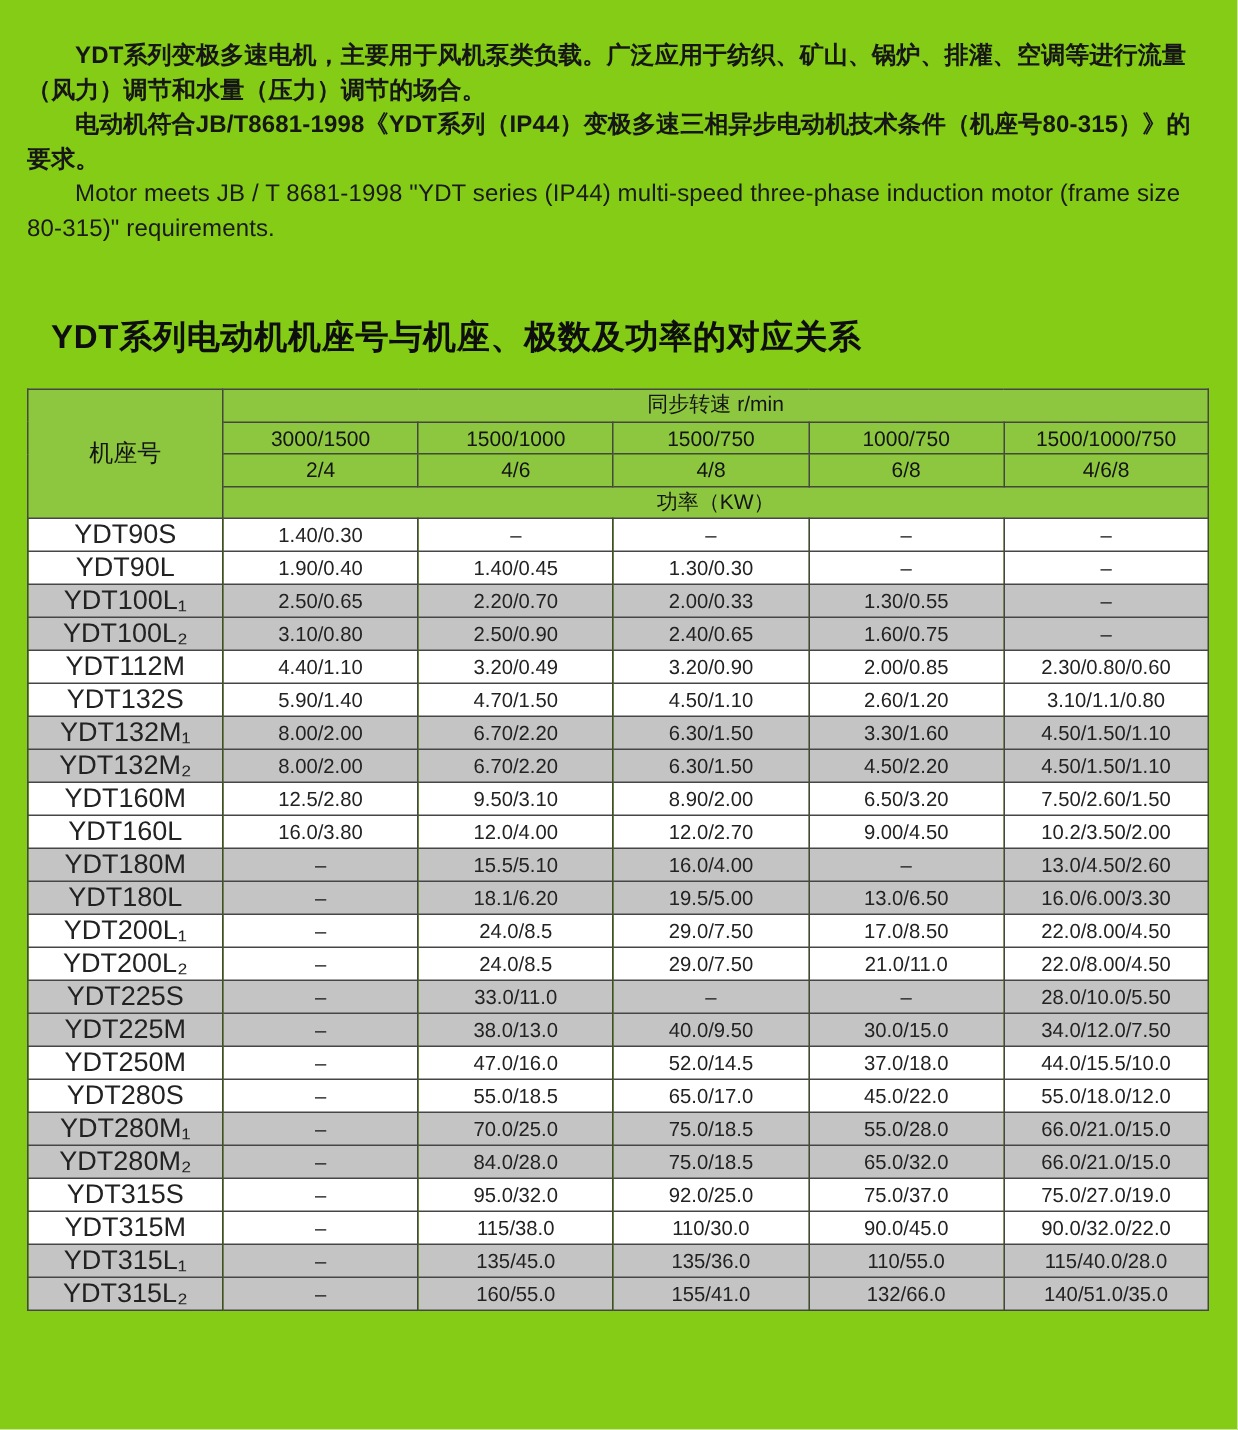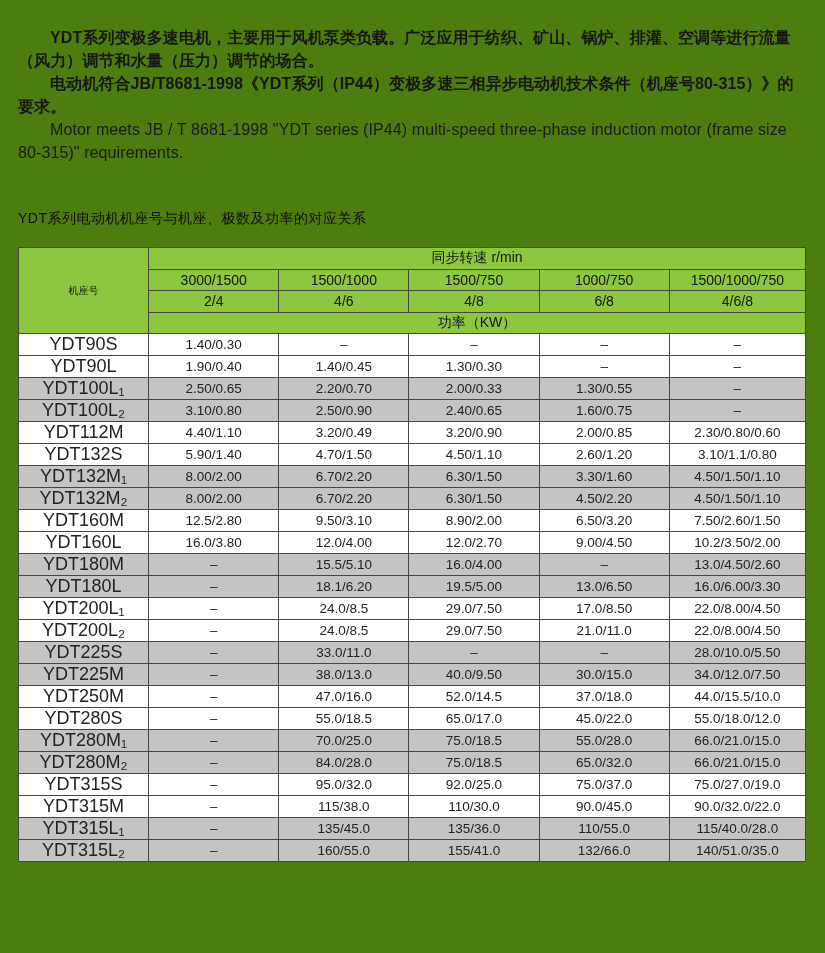--- a/index.html
+++ b/index.html
@@ -1,38 +1,38 @@
 <!DOCTYPE html>
 <html><head>
 <meta charset="utf-8">
 <style>
   * { box-sizing: border-box; }
   html, body { margin: 0; padding: 0; background: #ffffff; }
   .page {
     width: 825px;
     height: 953px;
-    background: #4d7c0f;
+    background: #84cc16;
     font-family: "Liberation Sans", "DejaVu Sans", sans-serif;
     color: #1d1d1d;
     padding: 26px 19px 0 18px;
     overflow: hidden;
   }
   .intro p {
     margin: 0;
     font-size: 16px;
     line-height: 23px;
     text-indent: 2em;
     letter-spacing: 0.1px;
   }
   .intro p.zh { font-weight: bold; color: #161616; }
   .intro p.en { font-weight: normal; color: #1a1a1a; }
   .section-title {
-    margin: 46px 0 0 0;
-    font-size: 14px;
-    font-weight: normal;
+    margin: 46px 0 0 16px;
+    font-size: 22px;
+    font-weight: bold;
     color: #0e0e0e;
     letter-spacing: 0.5px;
   }
   table.spec {
     margin-top: 19px;
     width: 788px;
     border-collapse: collapse;
     table-layout: fixed;
   }
   table.spec th, table.spec td {
@@ -43,21 +43,21 @@
     overflow: hidden;
     white-space: nowrap;
   }
   table.spec thead th {
     background: #8DC63F;
     font-weight: normal;
     font-size: 14px;
     color: #141414;
     height: 21.5px;
   }
-  table.spec thead th.frame-col { font-size: 10px; }
+  table.spec thead th.frame-col { font-size: 16px; }
   table.spec tbody td {
     font-size: 13.5px;
     color: #222222;
     height: 21.5px;
     background: #ffffff;
   }
   table.spec tbody tr.shaded td { background: #C4C4C4; }
   table.spec tbody td.model { font-size: 18px; }
 </style>
 </head>

